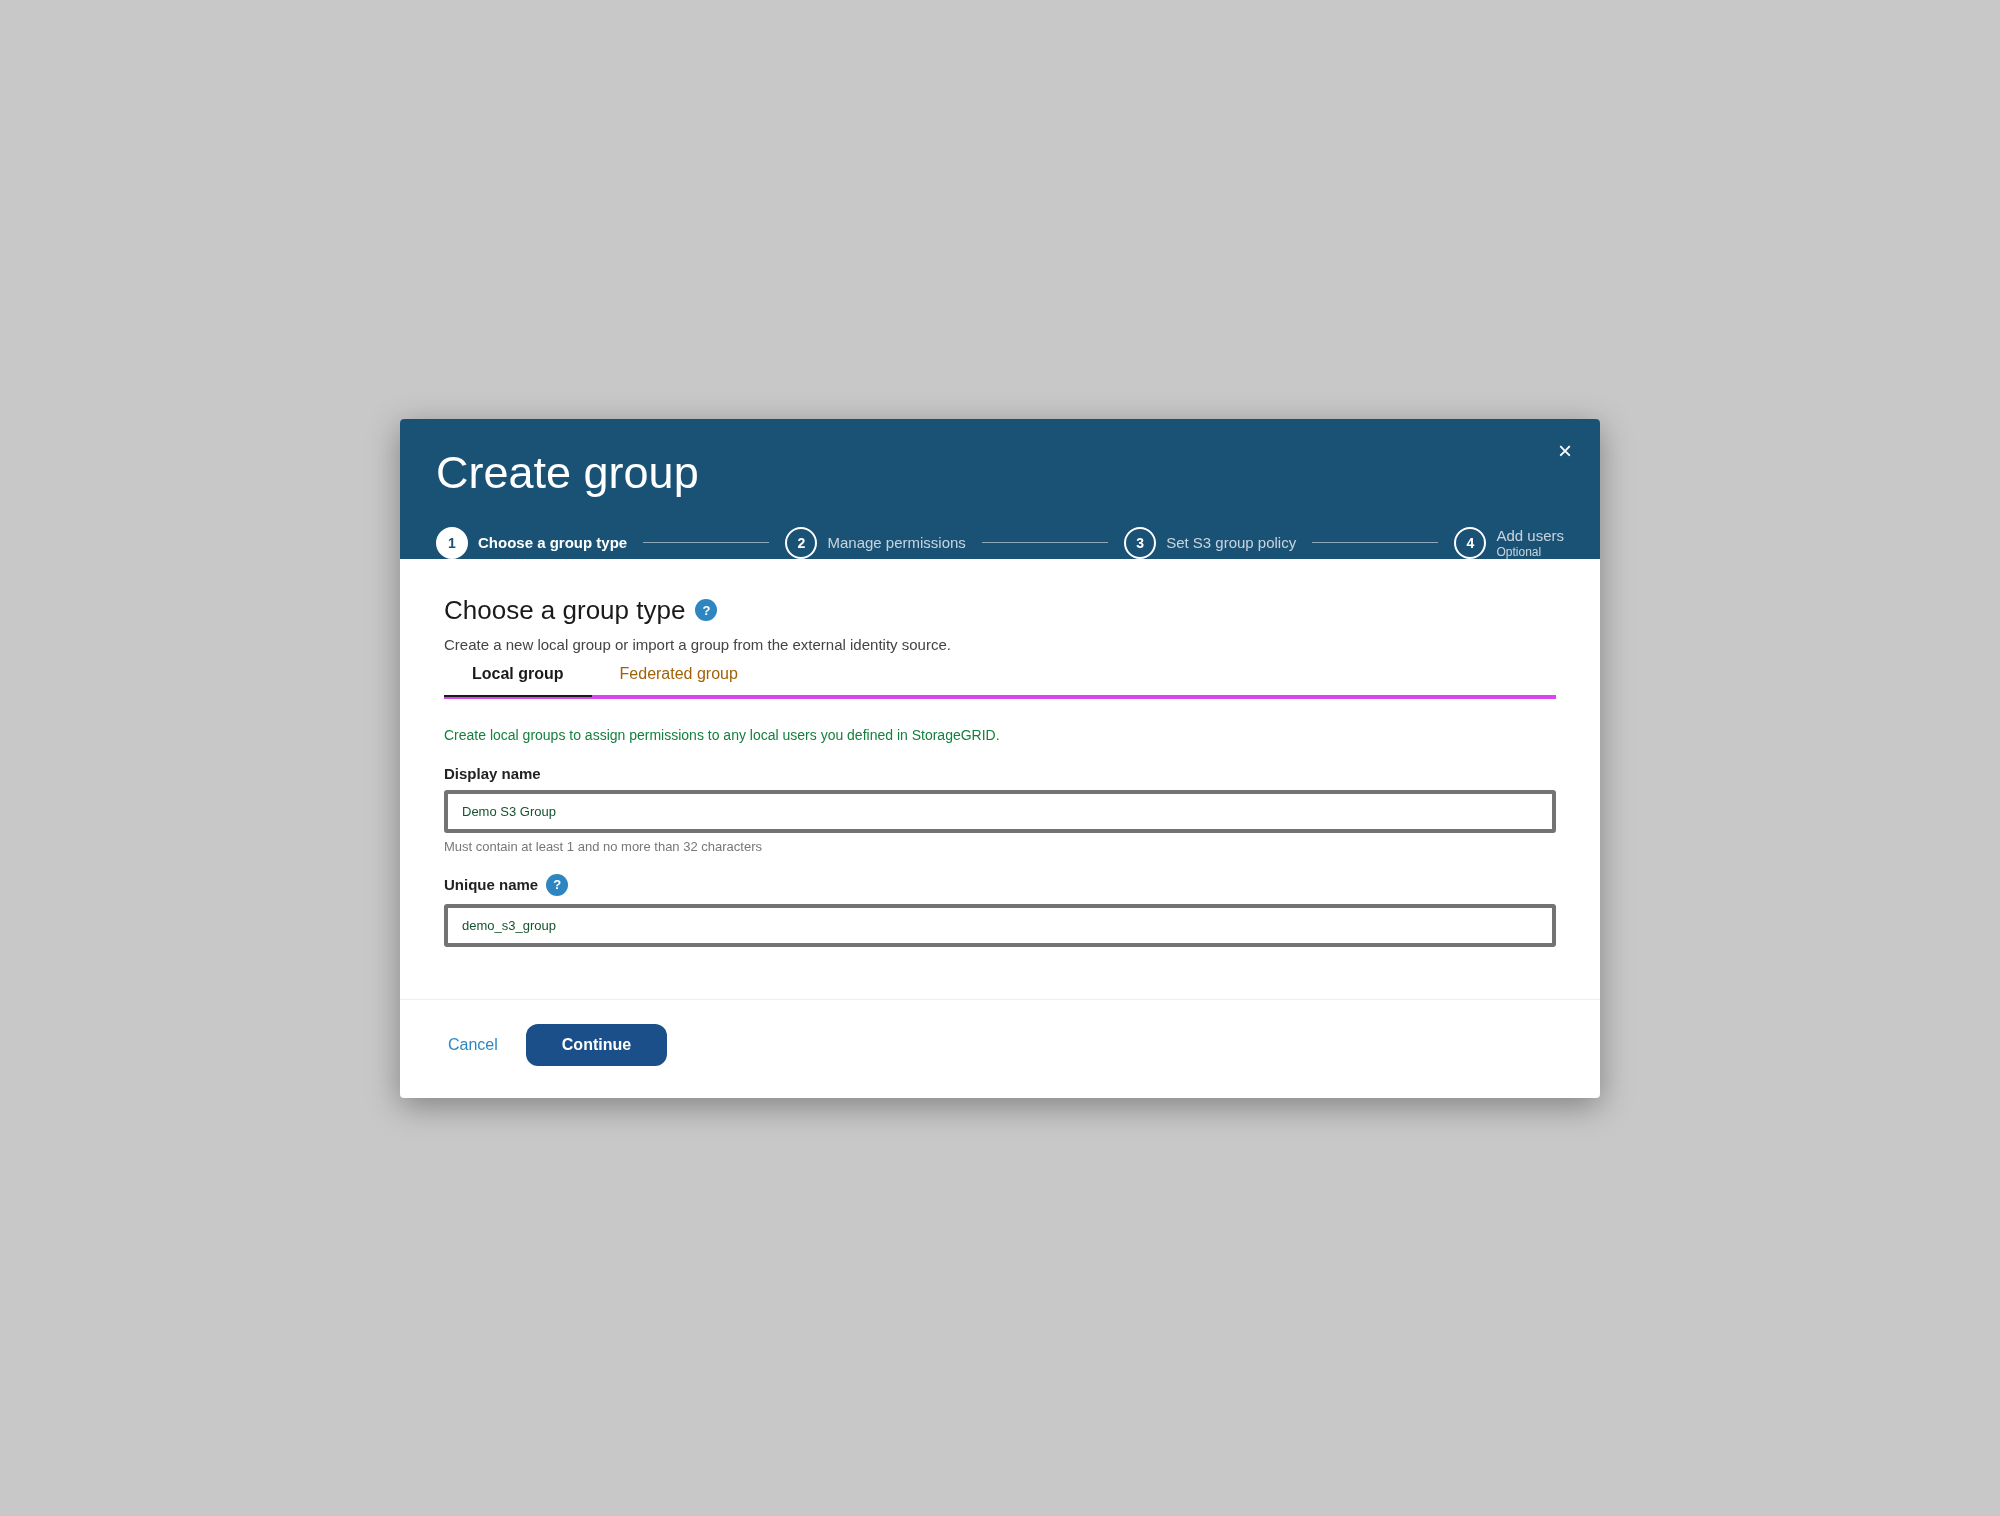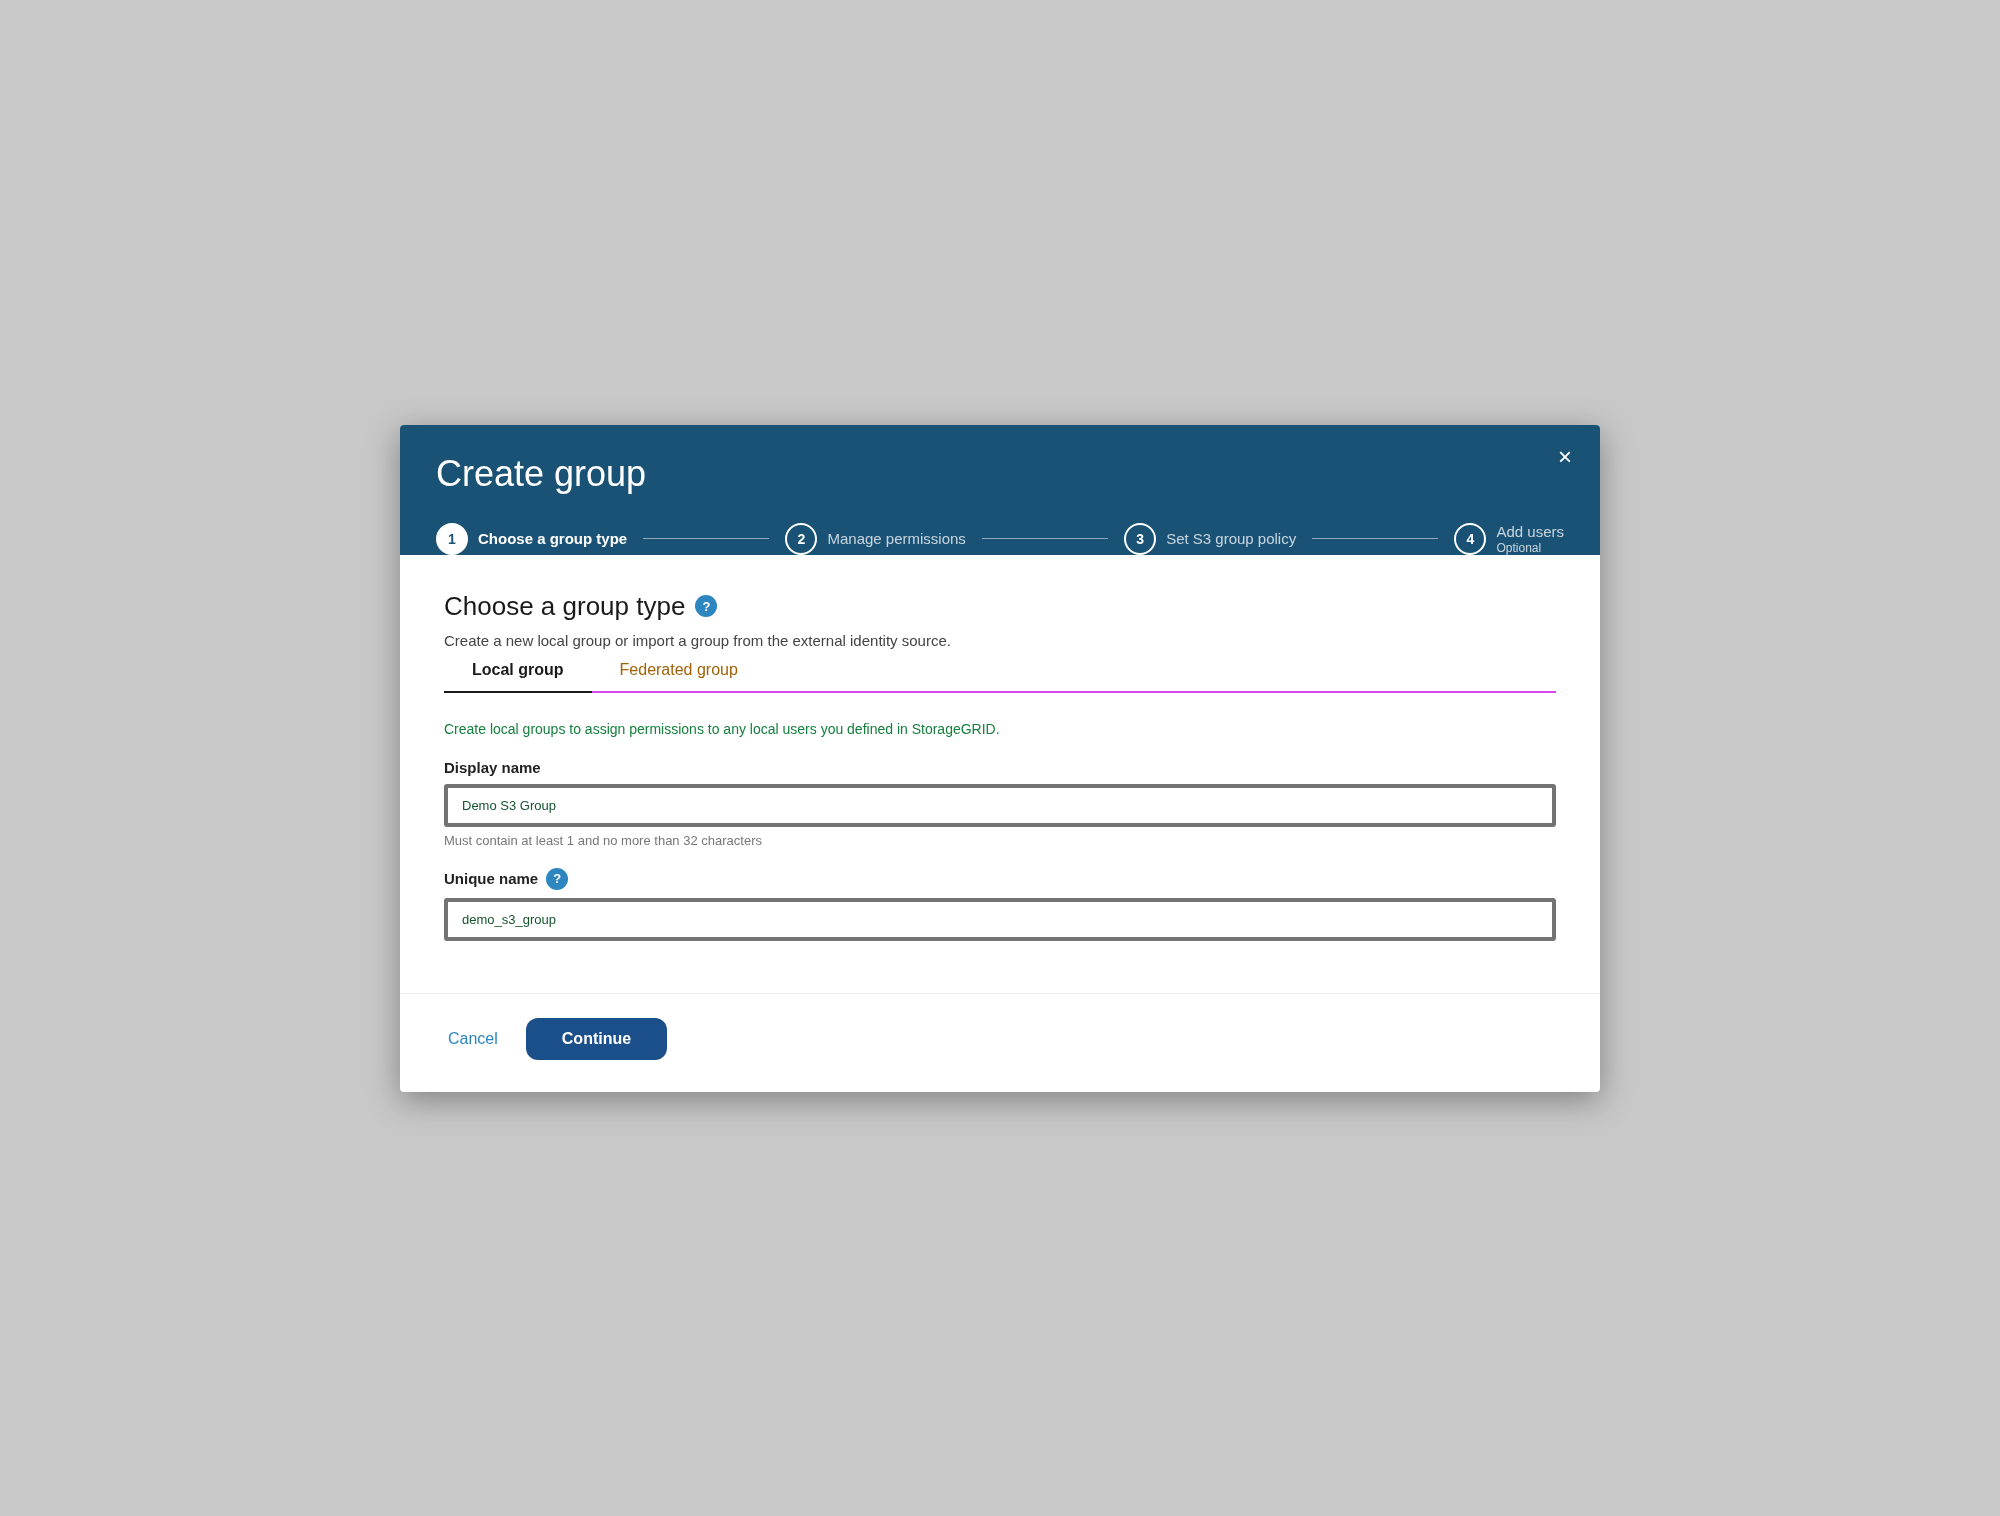--- a/index.html
+++ b/index.html
@@ -22,21 +22,21 @@
 
     
     .dialog-header {
       background: #1a5276;
       color: #fff;
       padding: 28px 36px 0 36px;
       position: relative;
     }
 
     .dialog-title {
-      font-size: 36px;
+      font-size: 45px;
       font-weight: 300;
       margin-bottom: 28px;
     }
 
     .close-btn {
       position: absolute;
       top: 20px;
       right: 28px;
       background: none;
       border: none;
@@ -142,21 +142,21 @@
     }
 
     .section-description {
       font-size: 15px;
       color: #444;
     }
 
     
     .tabs {
       display: flex;
-      border-bottom: 2px solid #d946ef;
+      border-bottom: 4px solid #d946ef;
       margin-bottom: 28px;
     }
 
     .tab {
       padding: 12px 28px;
       font-size: 16px;
       cursor: pointer;
       border: none;
       background: none;
       color: #888;

